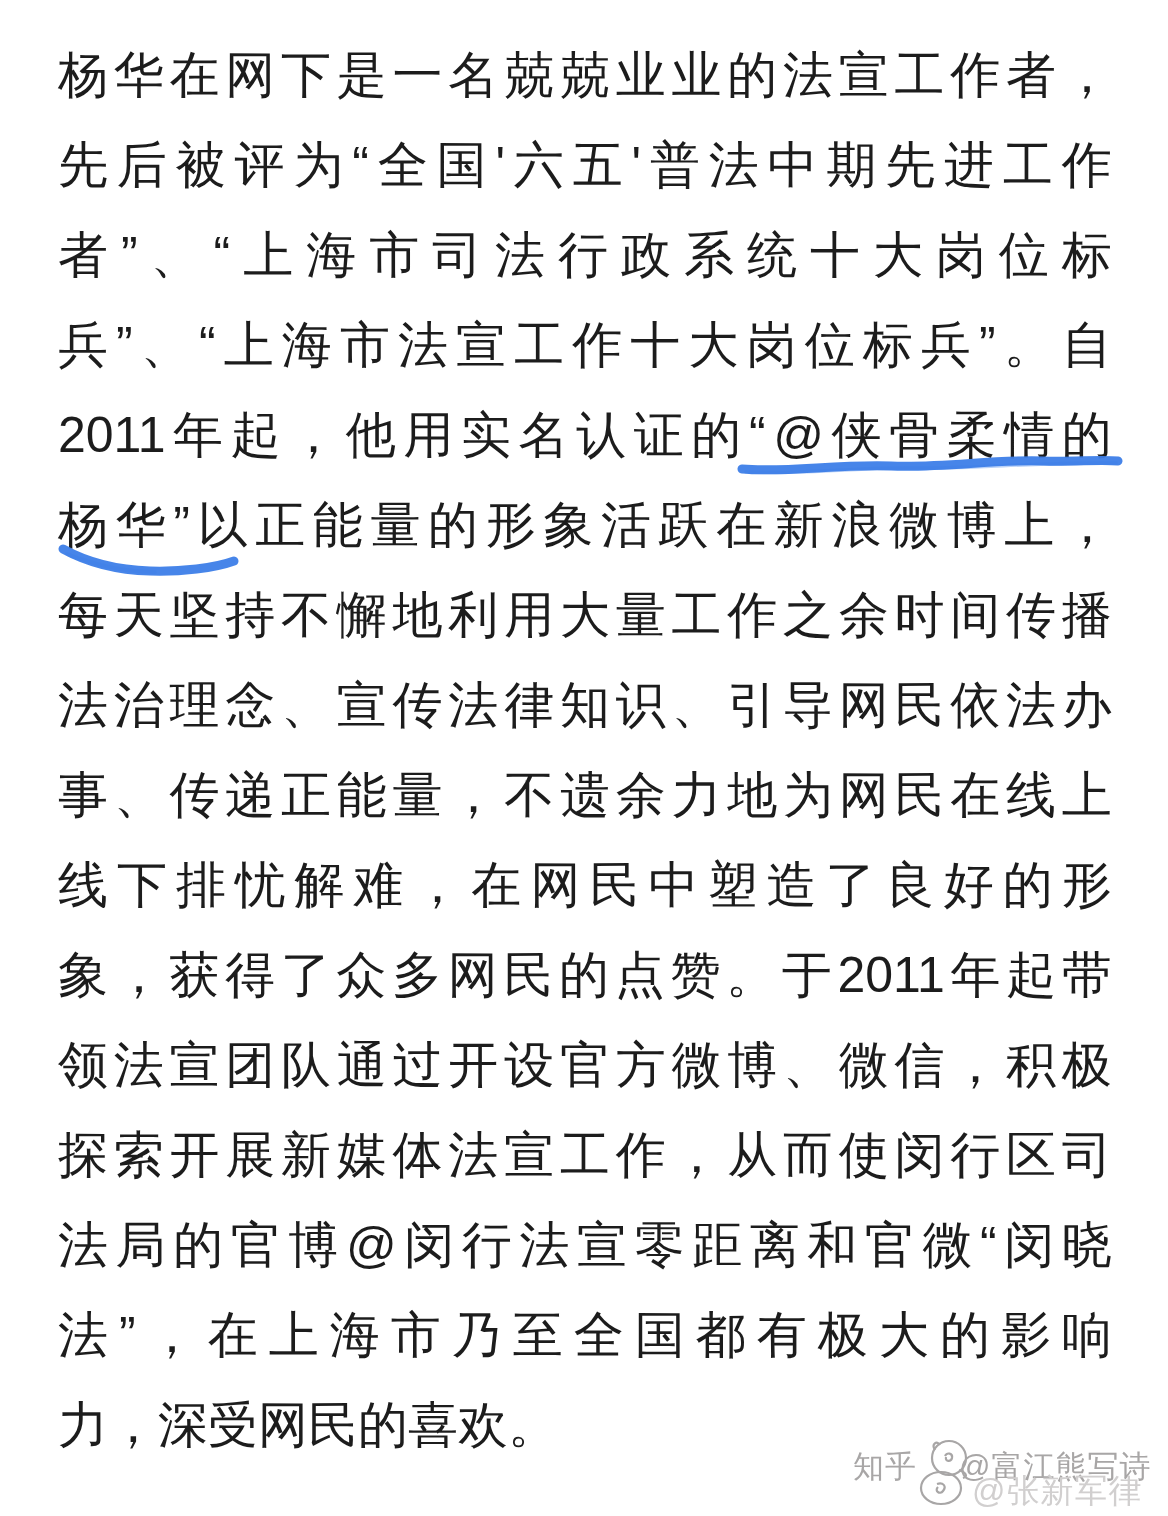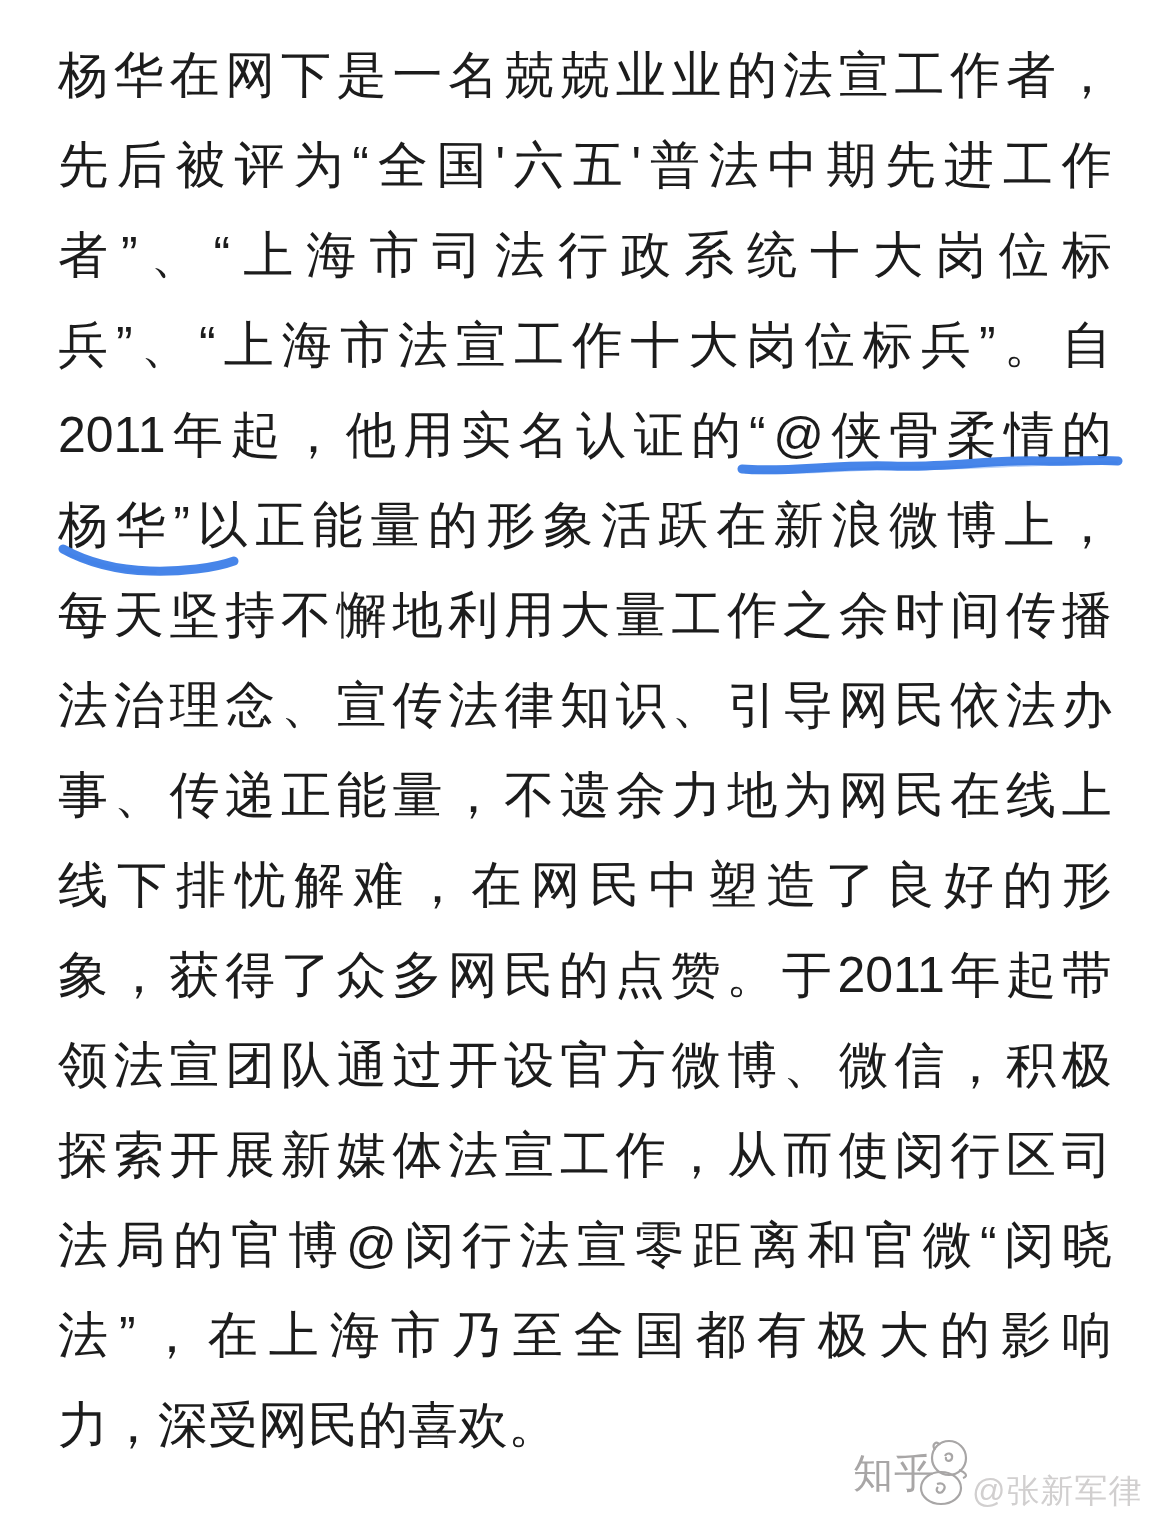--- a/index.html
+++ b/index.html
@@ -45,21 +45,21 @@
     stroke-linecap: round;
     stroke-linejoin: round;
   }
   .wm-zhihu {
     position: absolute;
     left: 853px;
     top: 1444px;
     height: 46px;
     width: 315px;
     color: var(--wm1-color, #a8a6a6);
-    font-size: 40px;
+    font-size: 31px;
     letter-spacing: 1px;
   }
   .wm-zhihu .site  { position: absolute; left: 0;   top: 2px; }
   .wm-zhihu .bear  { position: absolute; left: 62px; top: -8px; }
   .wm-zhihu .handle{ position: absolute; left: 106px; top: 2px; }
   .wm-secondary {
     position: absolute;
     left: 972px;
     top: 1469px;
     color: var(--wm2-color, #d1cfcf);
@@ -106,17 +106,18 @@
     <svg class="bear" width="60" height="72" viewBox="0 0 60 72">
       <g fill="none" stroke="currentColor" stroke-width="2.2">
         <circle cx="34" cy="22" r="17"></circle>
         <path d="M20 14 C16 8 22 4 25 9"></path>
         <path d="M30 20 c2,-4 8,-3 7,2 c-1,4 -7,4 -6,-1"></path>
         <path d="M44 34 c6,2 10,6 4,8"></path>
         <ellipse cx="26" cy="52" rx="20" ry="16"></ellipse>
         <path d="M22 48 c6,-2 10,2 6,7 c-3,4 -9,0 -5,-4"></path>
       </g>
     </svg>
+    <span class="handle">@富江熊写诗</span>
   </div>
 
   <div class="wm-secondary">@张新军律师</div>
 
 </div>
 
 </body></html>

